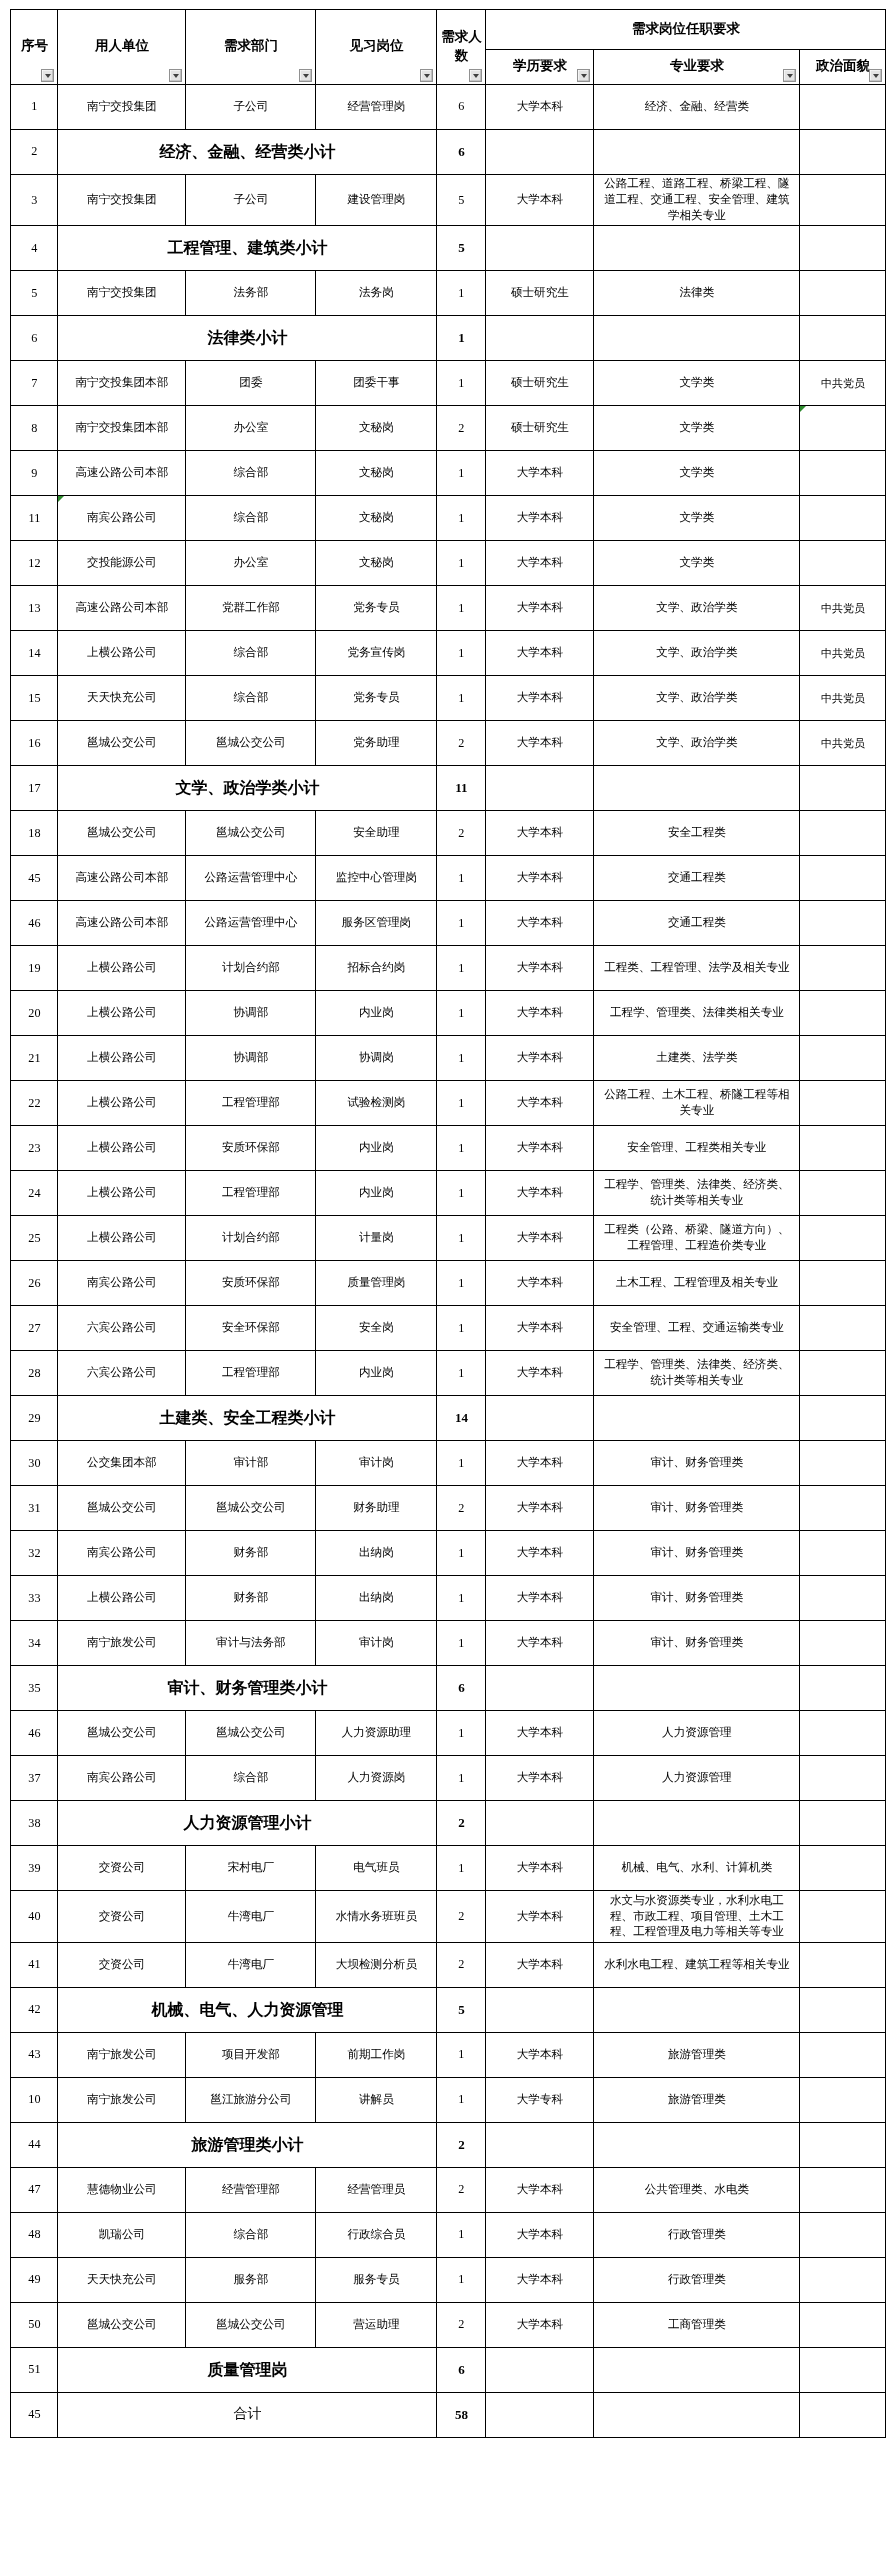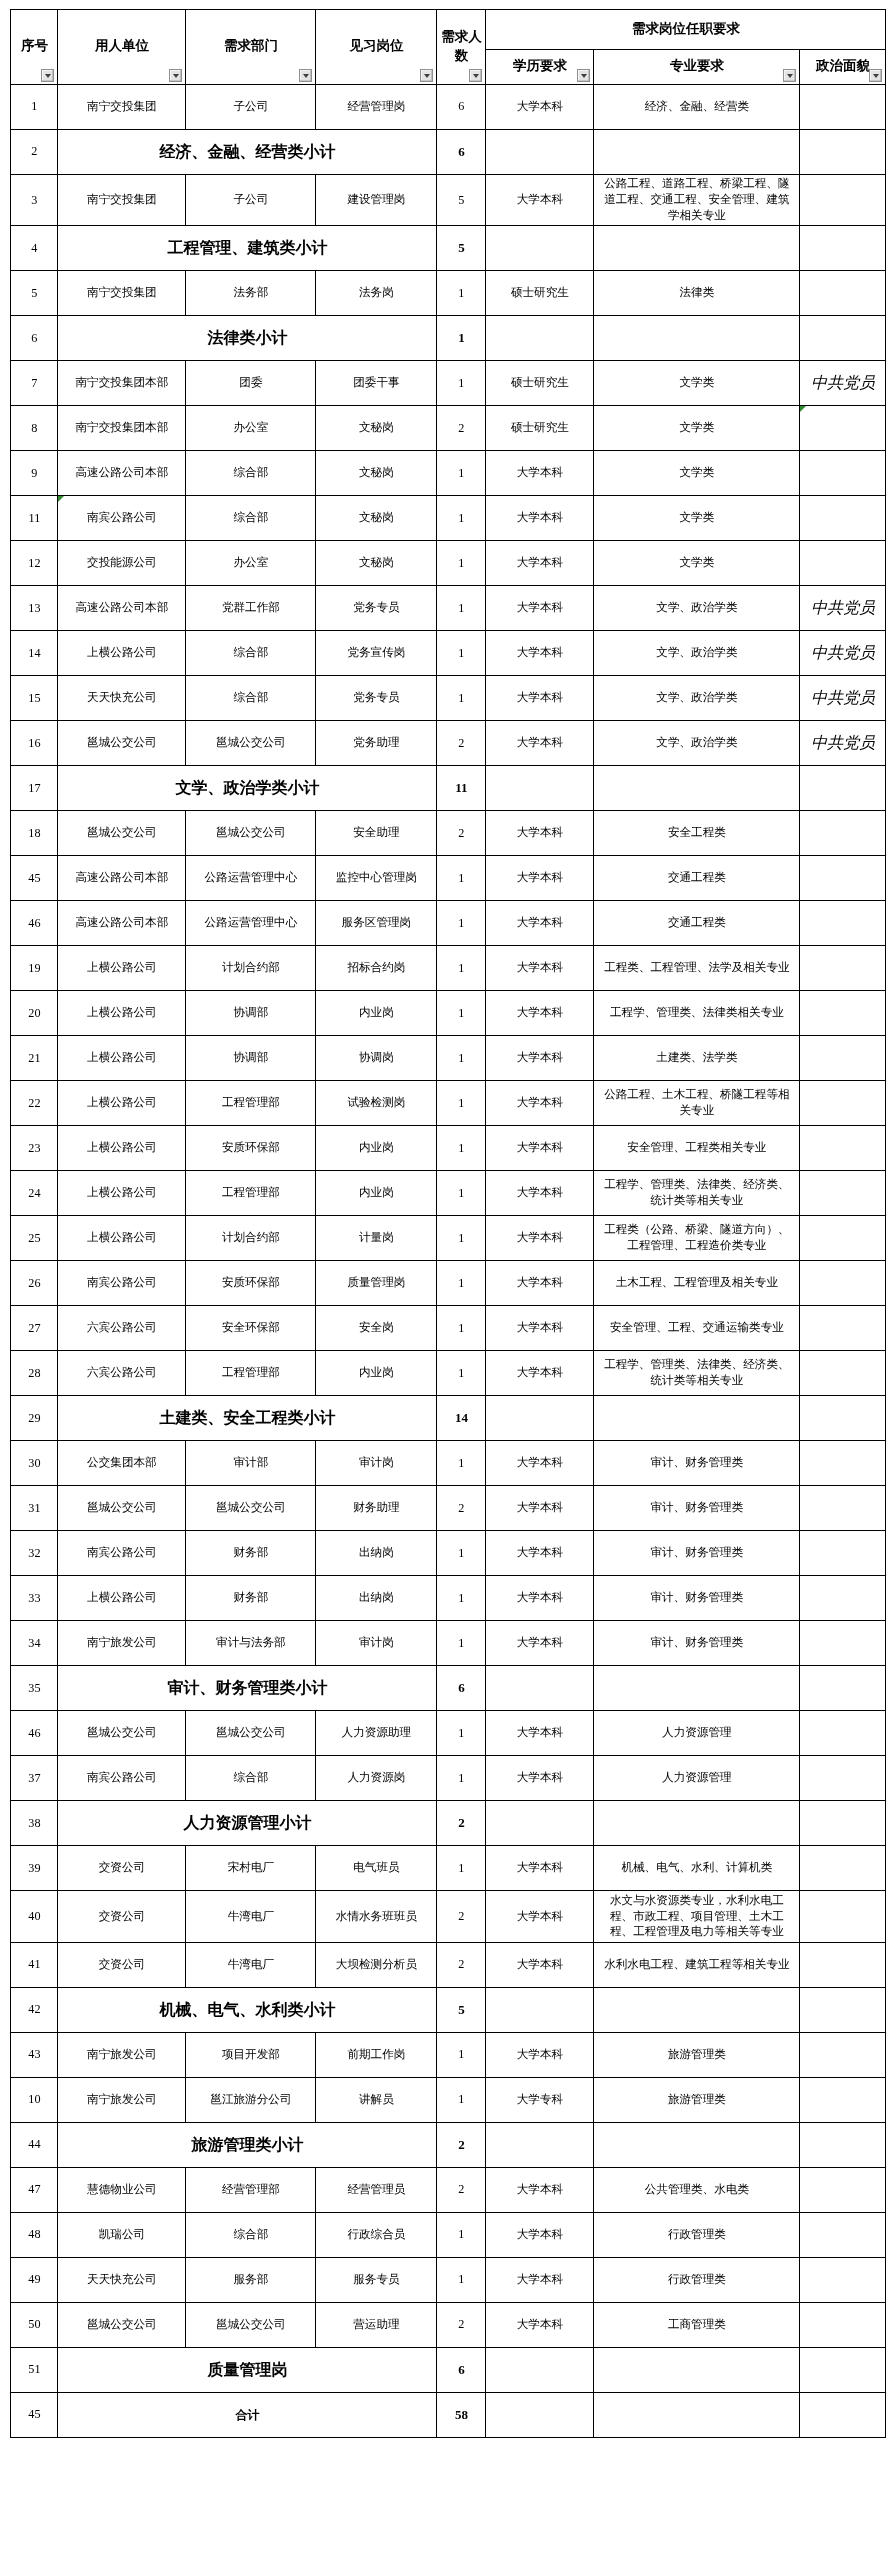--- a/index.html
+++ b/index.html
@@ -30,24 +30,24 @@
     word-break:break-all;line-height:1.35;
     background:#fff;
   }
   .grid thead th{font-weight:bold;font-size:13.5px;}
   .grid thead tr.h-top{height:40px;}
   .grid thead tr.h-sub{height:35px;}
   .grid tbody tr{height:45px;}
   td.c-seq,td.c-cnt{font-size:12.2px;}
   td.c-emp,td.c-dep,td.c-pos,td.c-edu{font-size:11.6px;}
   td.c-maj{font-size:11.6px;padding:1.8px 4.9px;}
-  td.c-pol{font-size:16px;font-style:italic;}
+  td.c-pol{font-size:11px;}
   tr.subtotal td.c-label{font-weight:bold;font-size:16px;}
   tr.subtotal td.c-cnt{font-weight:bold;font-size:13px;}
-  tr.total td.c-label{font-weight:bold;font-size:12px;text-align:center;}
+  tr.total td.c-label{font-weight:normal;font-size:14px;text-align:center;}
   tr.total td.c-cnt{font-weight:bold;font-size:13px;margin-top:48px;}
   
   .filter-btn{
     position:absolute;right:3.1px;bottom:1.8px;
     width:13px;height:13px;box-sizing:border-box;
     background:var(--btnbg);border:0.6px solid var(--btnborder);
     box-shadow:inset -0.6px -0.6px 0 #aaaaaa,inset 0.6px 0.6px 0 #ffffff;
     display:flex;align-items:center;justify-content:center;
     cursor:pointer;
   }
@@ -542,21 +542,21 @@
           <td class="c-emp">交资公司</td>
           <td class="c-dep">牛湾电厂</td>
           <td class="c-pos">大坝检测分析员</td>
           <td class="c-cnt">2</td>
           <td class="c-edu">大学本科</td>
           <td class="c-maj">水利水电工程、建筑工程等相关专业</td>
           <td class="c-pol"></td>
         </tr>
         <tr class="subtotal">
           <td class="c-seq">42</td>
-          <td class="c-label" colspan="3">机械、电气、水利类小计</td>
+          <td class="c-label" colspan="3">机械、电气、人力资源管理</td>
           <td class="c-cnt">5</td>
           <td class="c-edu"></td>
           <td class="c-maj"></td>
           <td class="c-pol"></td>
         </tr>
         <tr class="data">
           <td class="c-seq">43</td>
           <td class="c-emp">南宁旅发公司</td>
           <td class="c-dep">项目开发部</td>
           <td class="c-pos">前期工作岗</td>

